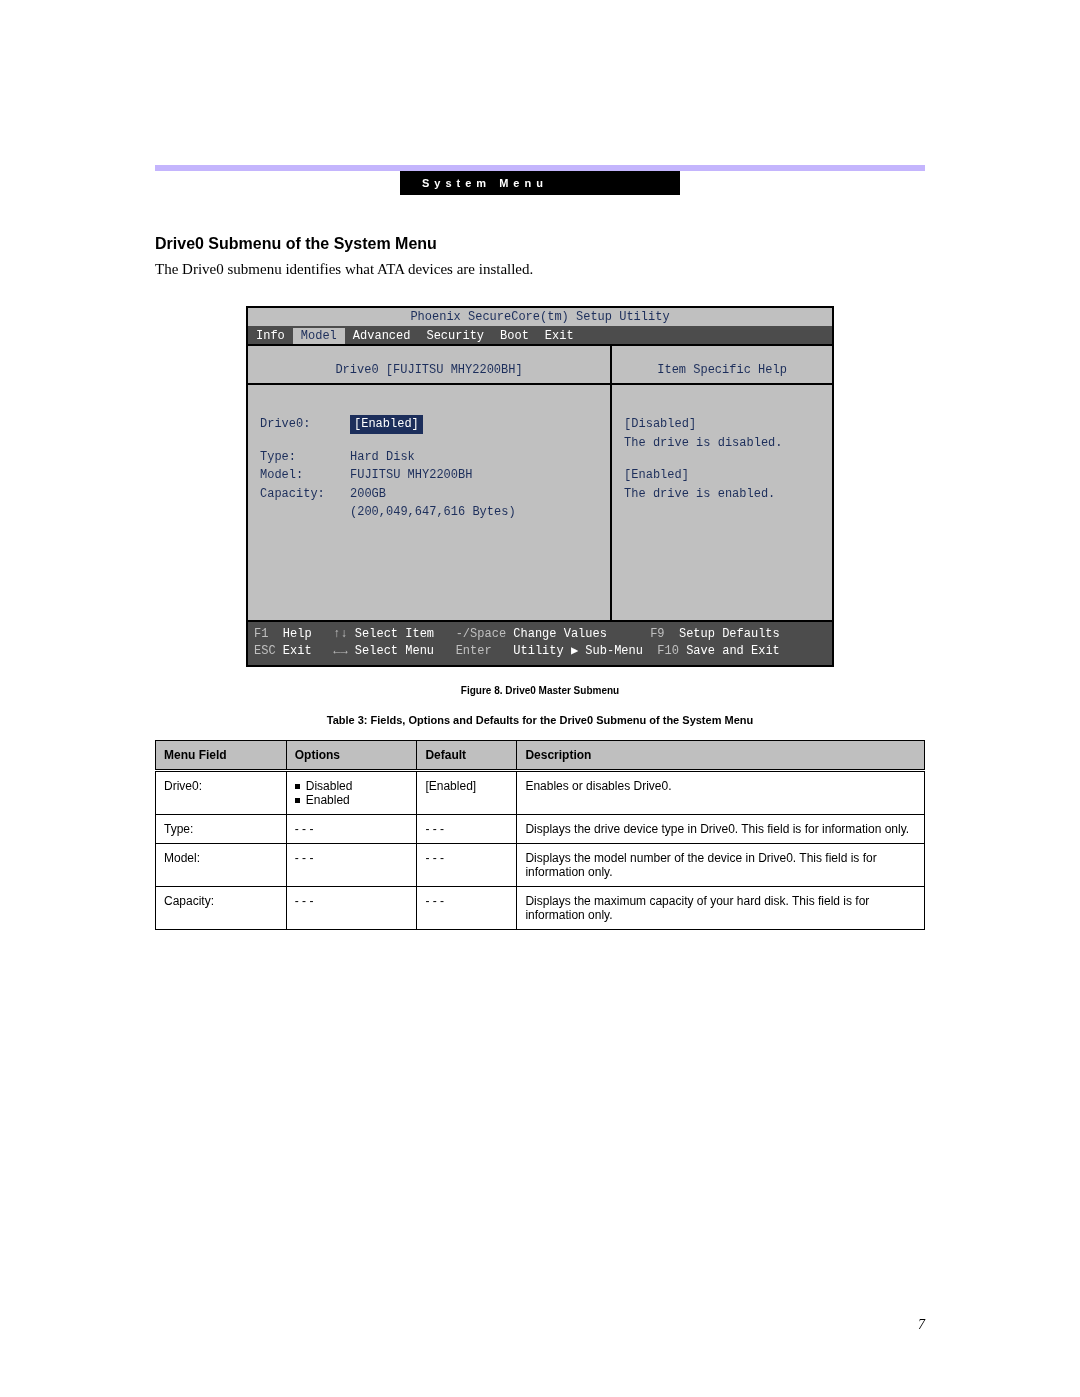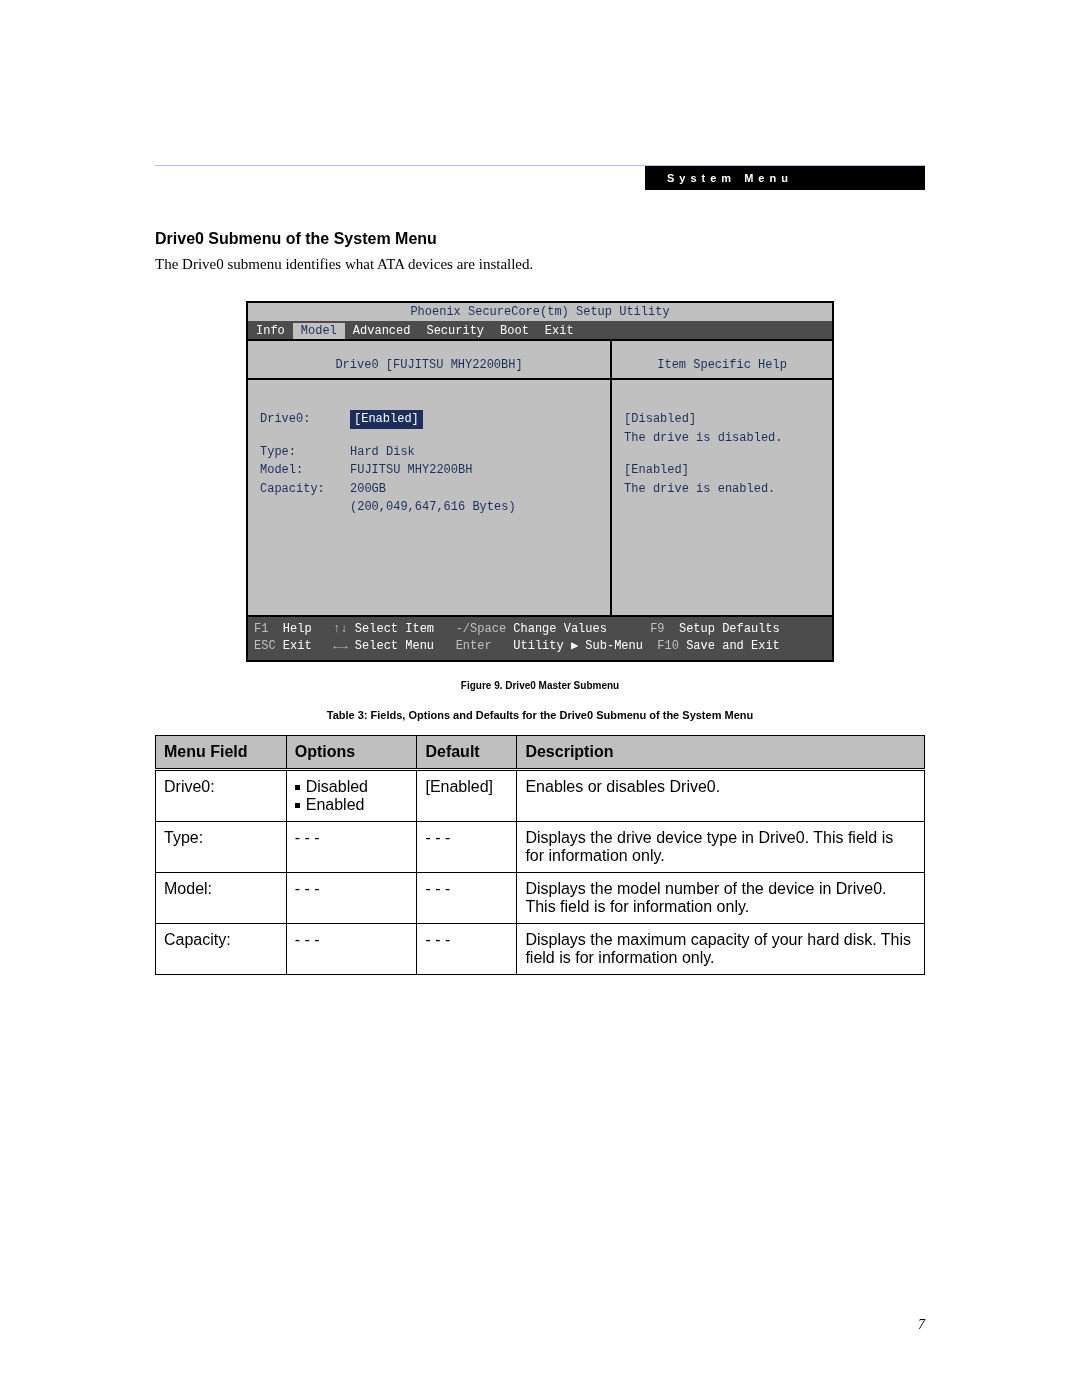--- a/index.html
+++ b/index.html
@@ -10,23 +10,23 @@
     color: #000;
     width: 1080px;
   }
   .page {
     width: 1080px;
     padding: 165px 155px 60px 155px;
     min-height: 1397px;
     position: relative;
   }
   .header-rule {
-    border-top: 1px solid #c4b5fd;
+    border-top: 6px solid #c4b5fd;
     display: flex;
-    justify-content: flex-end;
+    justify-content: center;
   }
   .header-tag {
     background: #000;
     color: #fff;
     font-family: Arial, Helvetica, sans-serif;
     font-size: 11px;
     font-weight: bold;
     letter-spacing: 5px;
     padding: 6px 22px 6px 22px;
     width: 280px;
@@ -123,21 +123,21 @@
     text-align: center;
     font-family: Arial, Helvetica, sans-serif;
     font-size: 11px;
     font-weight: bold;
     margin: 10px 0 14px 0;
   }
   table.fields {
     width: 100%;
     border-collapse: collapse;
     font-family: Arial, Helvetica, sans-serif;
-    font-size: 16px;
+    font-size: 12px;
   }
   table.fields th {
     background: #bfbfbf;
     text-align: left;
     padding: 7px 8px;
     border: 1px solid #000;
     border-bottom: 3px double #000;
     font-weight: bold;
   }
   table.fields td {
@@ -247,21 +247,21 @@
           <span>   </span>
         <span>Utility ▶ Sub-Menu</span>
           <span>  </span>
         <span class="dim">F10</span>
           <span> </span>
         <span>Save and Exit</span>
       </div>
     </div>
   </div>
 
-  <div class="figure-caption">Figure 9.  Drive0 Master Submenu</div>
+  <div class="figure-caption">Figure 8.  Drive0 Master Submenu</div>
 
   <div class="table-caption">Table 3: Fields, Options and Defaults for the Drive0 Submenu of the System Menu</div>
 
   <table class="fields">
     <colgroup>
       <col style="width:17%">
       <col style="width:17%">
       <col style="width:13%">
       <col style="width:53%">
     </colgroup>

